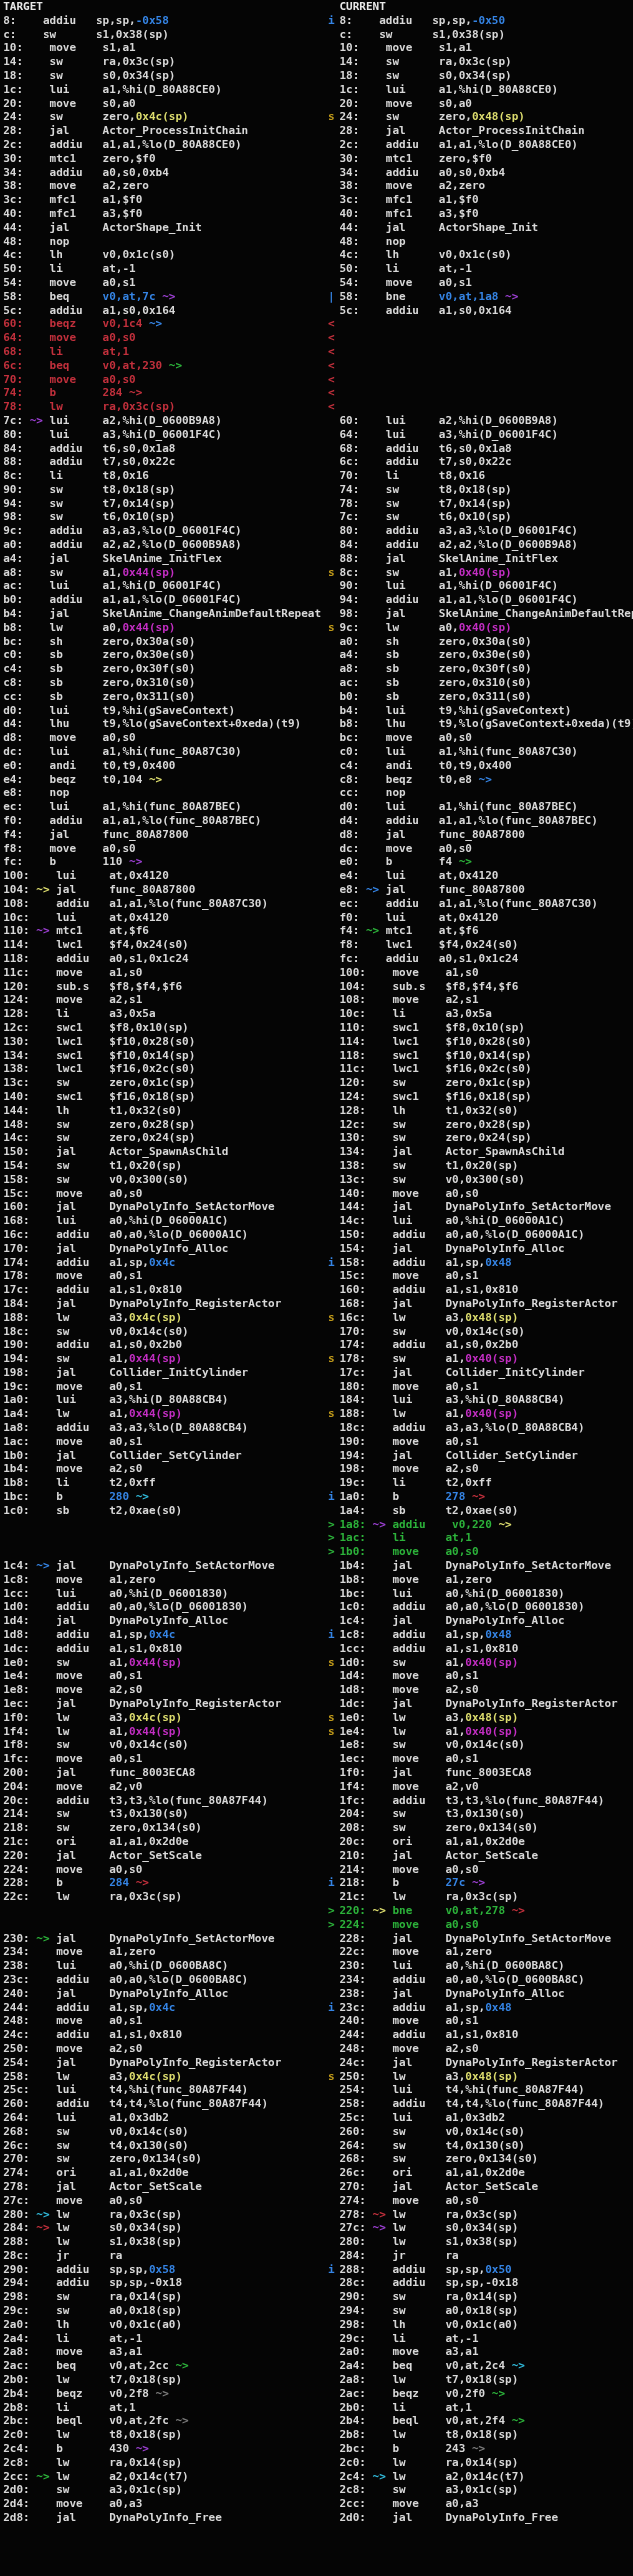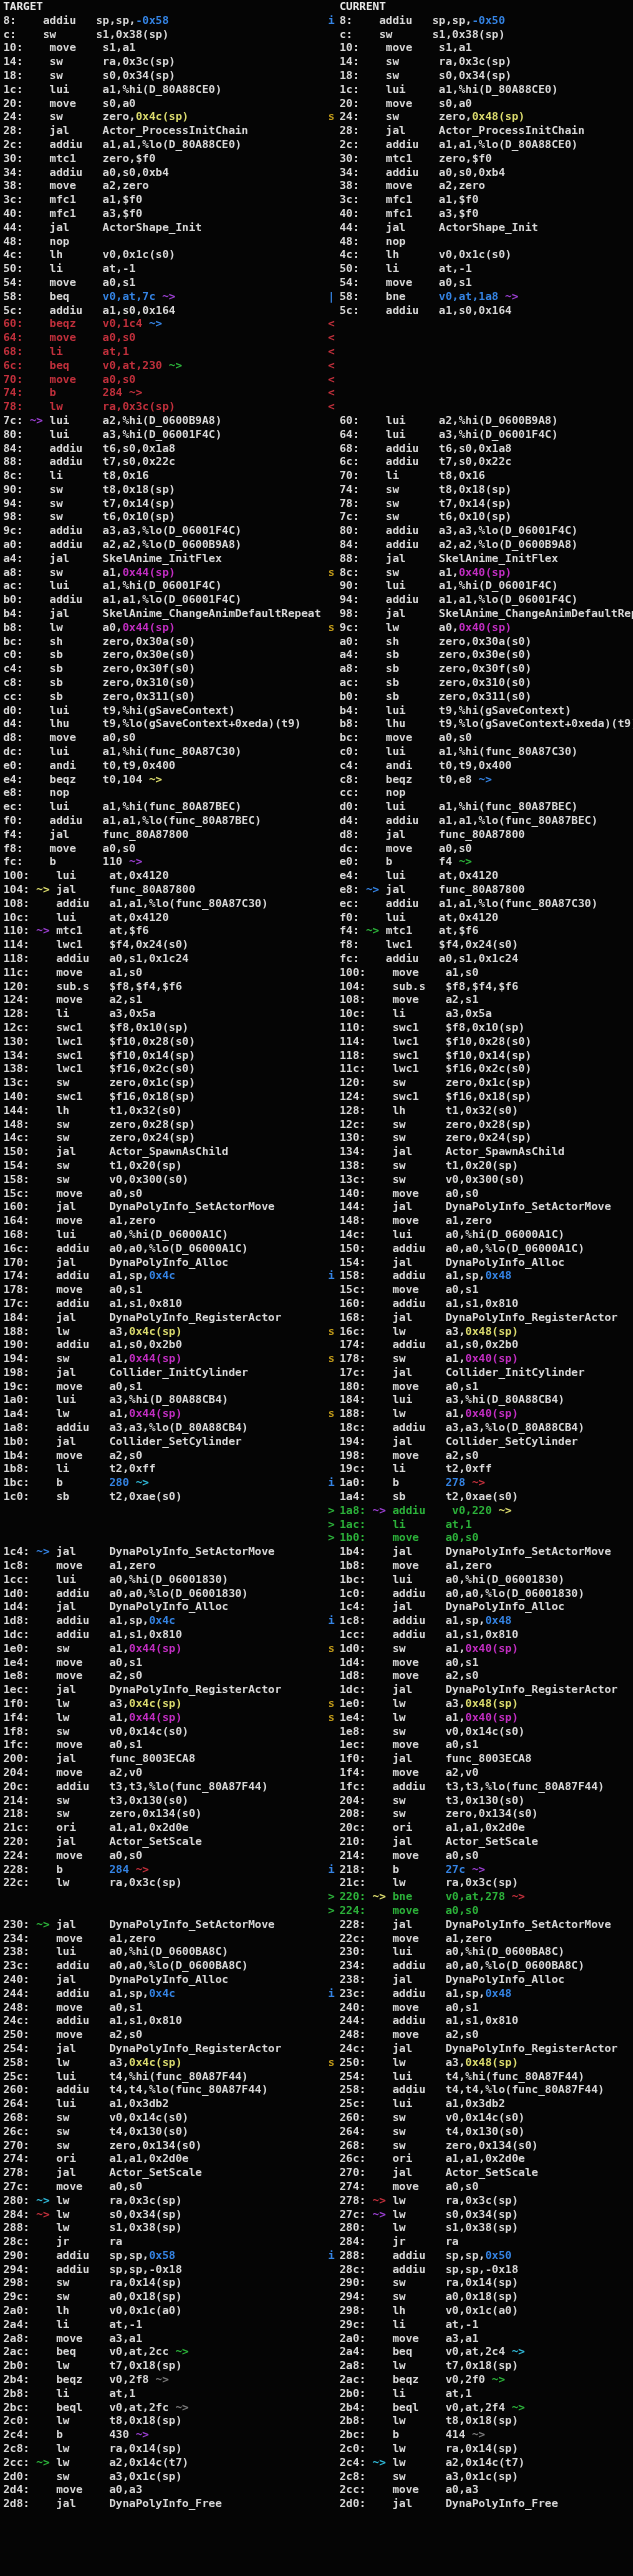--- a/index.html
+++ b/index.html
@@ -113,36 +113,37 @@
       <div class="row"><div class="cl"><span class="w">13c:</span>    <span class="w">sw      </span><span class="w">zero,0x1c(sp)</span></div><div class="cm"></div><div class="cr"><span class="w">120:</span>    <span class="w">sw      </span><span class="w">zero,0x1c(sp)</span></div></div>
       <div class="row"><div class="cl"><span class="w">140:</span>    <span class="w">swc1    </span><span class="w">$f16,0x18(sp)</span></div><div class="cm"></div><div class="cr"><span class="w">124:</span>    <span class="w">swc1    </span><span class="w">$f16,0x18(sp)</span></div></div>
       <div class="row"><div class="cl"><span class="w">144:</span>    <span class="w">lh      </span><span class="w">t1,0x32(s0)</span></div><div class="cm"></div><div class="cr"><span class="w">128:</span>    <span class="w">lh      </span><span class="w">t1,0x32(s0)</span></div></div>
       <div class="row"><div class="cl"><span class="w">148:</span>    <span class="w">sw      </span><span class="w">zero,0x28(sp)</span></div><div class="cm"></div><div class="cr"><span class="w">12c:</span>    <span class="w">sw      </span><span class="w">zero,0x28(sp)</span></div></div>
       <div class="row"><div class="cl"><span class="w">14c:</span>    <span class="w">sw      </span><span class="w">zero,0x24(sp)</span></div><div class="cm"></div><div class="cr"><span class="w">130:</span>    <span class="w">sw      </span><span class="w">zero,0x24(sp)</span></div></div>
       <div class="row"><div class="cl"><span class="w">150:</span>    <span class="w">jal     </span><span class="w">Actor_SpawnAsChild</span></div><div class="cm"></div><div class="cr"><span class="w">134:</span>    <span class="w">jal     </span><span class="w">Actor_SpawnAsChild</span></div></div>
       <div class="row"><div class="cl"><span class="w">154:</span>    <span class="w">sw      </span><span class="w">t1,0x20(sp)</span></div><div class="cm"></div><div class="cr"><span class="w">138:</span>    <span class="w">sw      </span><span class="w">t1,0x20(sp)</span></div></div>
       <div class="row"><div class="cl"><span class="w">158:</span>    <span class="w">sw      </span><span class="w">v0,0x300(s0)</span></div><div class="cm"></div><div class="cr"><span class="w">13c:</span>    <span class="w">sw      </span><span class="w">v0,0x300(s0)</span></div></div>
       <div class="row"><div class="cl"><span class="w">15c:</span>    <span class="w">move    </span><span class="w">a0,s0</span></div><div class="cm"></div><div class="cr"><span class="w">140:</span>    <span class="w">move    </span><span class="w">a0,s0</span></div></div>
       <div class="row"><div class="cl"><span class="w">160:</span>    <span class="w">jal     </span><span class="w">DynaPolyInfo_SetActorMove</span></div><div class="cm"></div><div class="cr"><span class="w">144:</span>    <span class="w">jal     </span><span class="w">DynaPolyInfo_SetActorMove</span></div></div>
-      <div class="row"><div class="cl"><span class="w">164:</span>    <span class="w">move    </span><span class="w">a1,zero</span></div><div class="cm"></div><div class="cr"><span class="w">148:</span>    <span class="w">move    </span><span class="w">a1,zero</span></div></div>
       <div class="row"><div class="cl"><span class="w">168:</span>    <span class="w">lui     </span><span class="w">a0,%hi(D_06000A1C)</span></div><div class="cm"></div><div class="cr"><span class="w">14c:</span>    <span class="w">lui     </span><span class="w">a0,%hi(D_06000A1C)</span></div></div>
       <div class="row"><div class="cl"><span class="w">16c:</span>    <span class="w">addiu   </span><span class="w">a0,a0,%lo(D_06000A1C)</span></div><div class="cm"></div><div class="cr"><span class="w">150:</span>    <span class="w">addiu   </span><span class="w">a0,a0,%lo(D_06000A1C)</span></div></div>
       <div class="row"><div class="cl"><span class="w">170:</span>    <span class="w">jal     </span><span class="w">DynaPolyInfo_Alloc</span></div><div class="cm"></div><div class="cr"><span class="w">154:</span>    <span class="w">jal     </span><span class="w">DynaPolyInfo_Alloc</span></div></div>
       <div class="row"><div class="cl"><span class="w">174:</span>    <span class="w">addiu   </span><span class="w">a1,sp,</span><span class="b">0x4c</span></div><div class="cm"><span class="b">i</span></div><div class="cr"><span class="w">158:</span>    <span class="w">addiu   </span><span class="w">a1,sp,</span><span class="b">0x48</span></div></div>
       <div class="row"><div class="cl"><span class="w">178:</span>    <span class="w">move    </span><span class="w">a0,s1</span></div><div class="cm"></div><div class="cr"><span class="w">15c:</span>    <span class="w">move    </span><span class="w">a0,s1</span></div></div>
       <div class="row"><div class="cl"><span class="w">17c:</span>    <span class="w">addiu   </span><span class="w">a1,s1,0x810</span></div><div class="cm"></div><div class="cr"><span class="w">160:</span>    <span class="w">addiu   </span><span class="w">a1,s1,0x810</span></div></div>
       <div class="row"><div class="cl"><span class="w">184:</span>    <span class="w">jal     </span><span class="w">DynaPolyInfo_RegisterActor</span></div><div class="cm"></div><div class="cr"><span class="w">168:</span>    <span class="w">jal     </span><span class="w">DynaPolyInfo_RegisterActor</span></div></div>
       <div class="row"><div class="cl"><span class="w">188:</span>    <span class="w">lw      </span><span class="w">a3,</span><span class="y">0x4c(sp)</span></div><div class="cm"><span class="gold">s</span></div><div class="cr"><span class="w">16c:</span>    <span class="w">lw      </span><span class="w">a3,</span><span class="y">0x48(sp)</span></div></div>
+      <div class="row"><div class="cl"><span class="w">18c:</span>    <span class="w">sw      </span><span class="w">v0,0x14c(s0)</span></div><div class="cm"></div><div class="cr"><span class="w">170:</span>    <span class="w">sw      </span><span class="w">v0,0x14c(s0)</span></div></div>
       <div class="row"><div class="cl"><span class="w">190:</span>    <span class="w">addiu   </span><span class="w">a1,s0,0x2b0</span></div><div class="cm"></div><div class="cr"><span class="w">174:</span>    <span class="w">addiu   </span><span class="w">a1,s0,0x2b0</span></div></div>
       <div class="row"><div class="cl"><span class="w">194:</span>    <span class="w">sw      </span><span class="w">a1,</span><span class="m">0x44(sp)</span></div><div class="cm"><span class="gold">s</span></div><div class="cr"><span class="w">178:</span>    <span class="w">sw      </span><span class="w">a1,</span><span class="m">0x40(sp)</span></div></div>
       <div class="row"><div class="cl"><span class="w">198:</span>    <span class="w">jal     </span><span class="w">Collider_InitCylinder</span></div><div class="cm"></div><div class="cr"><span class="w">17c:</span>    <span class="w">jal     </span><span class="w">Collider_InitCylinder</span></div></div>
       <div class="row"><div class="cl"><span class="w">19c:</span>    <span class="w">move    </span><span class="w">a0,s1</span></div><div class="cm"></div><div class="cr"><span class="w">180:</span>    <span class="w">move    </span><span class="w">a0,s1</span></div></div>
       <div class="row"><div class="cl"><span class="w">1a0:</span>    <span class="w">lui     </span><span class="w">a3,%hi(D_80A88CB4)</span></div><div class="cm"></div><div class="cr"><span class="w">184:</span>    <span class="w">lui     </span><span class="w">a3,%hi(D_80A88CB4)</span></div></div>
       <div class="row"><div class="cl"><span class="w">1a4:</span>    <span class="w">lw      </span><span class="w">a1,</span><span class="m">0x44(sp)</span></div><div class="cm"><span class="gold">s</span></div><div class="cr"><span class="w">188:</span>    <span class="w">lw      </span><span class="w">a1,</span><span class="m">0x40(sp)</span></div></div>
       <div class="row"><div class="cl"><span class="w">1a8:</span>    <span class="w">addiu   </span><span class="w">a3,a3,%lo(D_80A88CB4)</span></div><div class="cm"></div><div class="cr"><span class="w">18c:</span>    <span class="w">addiu   </span><span class="w">a3,a3,%lo(D_80A88CB4)</span></div></div>
+      <div class="row"><div class="cl"><span class="w">1ac:</span>    <span class="w">move    </span><span class="w">a0,s1</span></div><div class="cm"></div><div class="cr"><span class="w">190:</span>    <span class="w">move    </span><span class="w">a0,s1</span></div></div>
       <div class="row"><div class="cl"><span class="w">1b0:</span>    <span class="w">jal     </span><span class="w">Collider_SetCylinder</span></div><div class="cm"></div><div class="cr"><span class="w">194:</span>    <span class="w">jal     </span><span class="w">Collider_SetCylinder</span></div></div>
       <div class="row"><div class="cl"><span class="w">1b4:</span>    <span class="w">move    </span><span class="w">a2,s0</span></div><div class="cm"></div><div class="cr"><span class="w">198:</span>    <span class="w">move    </span><span class="w">a2,s0</span></div></div>
       <div class="row"><div class="cl"><span class="w">1b8:</span>    <span class="w">li      </span><span class="w">t2,0xff</span></div><div class="cm"></div><div class="cr"><span class="w">19c:</span>    <span class="w">li      </span><span class="w">t2,0xff</span></div></div>
       <div class="row"><div class="cl"><span class="w">1bc:</span>    <span class="w">b       </span><span class="b">280</span> <span class="c">~&gt;</span></div><div class="cm"><span class="b">i</span></div><div class="cr"><span class="w">1a0:</span>    <span class="w">b       </span><span class="b">278</span> <span class="r">~&gt;</span></div></div>
       <div class="row"><div class="cl"><span class="w">1c0:</span>    <span class="w">sb      </span><span class="w">t2,0xae(s0)</span></div><div class="cm"></div><div class="cr"><span class="w">1a4:</span>    <span class="w">sb      </span><span class="w">t2,0xae(s0)</span></div></div>
       <div class="row"><div class="cl"></div><div class="cm"><span class="g">&gt;</span></div><div class="cr"><span class="g">1a8:</span> <span class="p">~&gt;</span> <span class="g">addiu    </span><span class="g">v0,220</span> <span class="y">~&gt;</span></div></div>
       <div class="row"><div class="cl"></div><div class="cm"><span class="g">&gt;</span></div><div class="cr"><span class="g">1ac:</span>    <span class="g">li      </span><span class="g">at,1</span></div></div>
       <div class="row"><div class="cl"></div><div class="cm"><span class="g">&gt;</span></div><div class="cr"><span class="g">1b0:</span>    <span class="g">move    </span><span class="g">a0,s0</span></div></div>
       <div class="row"><div class="cl"><span class="w">1c4:</span> <span class="b">~&gt;</span> <span class="w">jal     </span><span class="w">DynaPolyInfo_SetActorMove</span></div><div class="cm"></div><div class="cr"><span class="w">1b4:</span>    <span class="w">jal     </span><span class="w">DynaPolyInfo_SetActorMove</span></div></div>
       <div class="row"><div class="cl"><span class="w">1c8:</span>    <span class="w">move    </span><span class="w">a1,zero</span></div><div class="cm"></div><div class="cr"><span class="w">1b8:</span>    <span class="w">move    </span><span class="w">a1,zero</span></div></div>
@@ -201,21 +202,21 @@
       <div class="row"><div class="cl"><span class="w">29c:</span>    <span class="w">sw      </span><span class="w">a0,0x18(sp)</span></div><div class="cm"></div><div class="cr"><span class="w">294:</span>    <span class="w">sw      </span><span class="w">a0,0x18(sp)</span></div></div>
       <div class="row"><div class="cl"><span class="w">2a0:</span>    <span class="w">lh      </span><span class="w">v0,0x1c(a0)</span></div><div class="cm"></div><div class="cr"><span class="w">298:</span>    <span class="w">lh      </span><span class="w">v0,0x1c(a0)</span></div></div>
       <div class="row"><div class="cl"><span class="w">2a4:</span>    <span class="w">li      </span><span class="w">at,-1</span></div><div class="cm"></div><div class="cr"><span class="w">29c:</span>    <span class="w">li      </span><span class="w">at,-1</span></div></div>
       <div class="row"><div class="cl"><span class="w">2a8:</span>    <span class="w">move    </span><span class="w">a3,a1</span></div><div class="cm"></div><div class="cr"><span class="w">2a0:</span>    <span class="w">move    </span><span class="w">a3,a1</span></div></div>
       <div class="row"><div class="cl"><span class="w">2ac:</span>    <span class="w">beq     </span><span class="w">v0,at,2cc</span> <span class="g">~&gt;</span></div><div class="cm"></div><div class="cr"><span class="w">2a4:</span>    <span class="w">beq     </span><span class="w">v0,at,2c4</span> <span class="c">~&gt;</span></div></div>
       <div class="row"><div class="cl"><span class="w">2b0:</span>    <span class="w">lw      </span><span class="w">t7,0x18(sp)</span></div><div class="cm"></div><div class="cr"><span class="w">2a8:</span>    <span class="w">lw      </span><span class="w">t7,0x18(sp)</span></div></div>
       <div class="row"><div class="cl"><span class="w">2b4:</span>    <span class="w">beqz    </span><span class="w">v0,2f8</span> <span class="gy">~&gt;</span></div><div class="cm"></div><div class="cr"><span class="w">2ac:</span>    <span class="w">beqz    </span><span class="w">v0,2f0</span> <span class="g">~&gt;</span></div></div>
       <div class="row"><div class="cl"><span class="w">2b8:</span>    <span class="w">li      </span><span class="w">at,1</span></div><div class="cm"></div><div class="cr"><span class="w">2b0:</span>    <span class="w">li      </span><span class="w">at,1</span></div></div>
       <div class="row"><div class="cl"><span class="w">2bc:</span>    <span class="w">beql    </span><span class="w">v0,at,2fc</span> <span class="gy">~&gt;</span></div><div class="cm"></div><div class="cr"><span class="w">2b4:</span>    <span class="w">beql    </span><span class="w">v0,at,2f4</span> <span class="g">~&gt;</span></div></div>
       <div class="row"><div class="cl"><span class="w">2c0:</span>    <span class="w">lw      </span><span class="w">t8,0x18(sp)</span></div><div class="cm"></div><div class="cr"><span class="w">2b8:</span>    <span class="w">lw      </span><span class="w">t8,0x18(sp)</span></div></div>
-      <div class="row"><div class="cl"><span class="w">2c4:</span>    <span class="w">b       </span><span class="w">430</span> <span class="p">~&gt;</span></div><div class="cm"></div><div class="cr"><span class="w">2bc:</span>    <span class="w">b       </span><span class="w">414</span> <span class="gy">~&gt;</span></div></div>
+      <div class="row"><div class="cl"><span class="w">2c4:</span>    <span class="w">b       </span><span class="w">430</span> <span class="p">~&gt;</span></div><div class="cm"></div><div class="cr"><span class="w">2bc:</span>    <span class="w">b       </span><span class="w">243</span> <span class="gy">~&gt;</span></div></div>
       <div class="row"><div class="cl"><span class="w">2c8:</span>    <span class="w">lw      </span><span class="w">ra,0x14(sp)</span></div><div class="cm"></div><div class="cr"><span class="w">2c0:</span>    <span class="w">lw      </span><span class="w">ra,0x14(sp)</span></div></div>
       <div class="row"><div class="cl"><span class="w">2cc:</span> <span class="g">~&gt;</span> <span class="w">lw      </span><span class="w">a2,0x14c(t7)</span></div><div class="cm"></div><div class="cr"><span class="w">2c4:</span> <span class="c">~&gt;</span> <span class="w">lw      </span><span class="w">a2,0x14c(t7)</span></div></div>
       <div class="row"><div class="cl"><span class="w">2d0:</span>    <span class="w">sw      </span><span class="w">a3,0x1c(sp)</span></div><div class="cm"></div><div class="cr"><span class="w">2c8:</span>    <span class="w">sw      </span><span class="w">a3,0x1c(sp)</span></div></div>
       <div class="row"><div class="cl"><span class="w">2d4:</span>    <span class="w">move    </span><span class="w">a0,a3</span></div><div class="cm"></div><div class="cr"><span class="w">2cc:</span>    <span class="w">move    </span><span class="w">a0,a3</span></div></div>
       <div class="row"><div class="cl"><span class="w">2d8:</span>    <span class="w">jal     </span><span class="w">DynaPolyInfo_Free</span></div><div class="cm"></div><div class="cr"><span class="w">2d0:</span>    <span class="w">jal     </span><span class="w">DynaPolyInfo_Free</span></div></div>
     </div>
 </div>
 
 
 </body></html>

